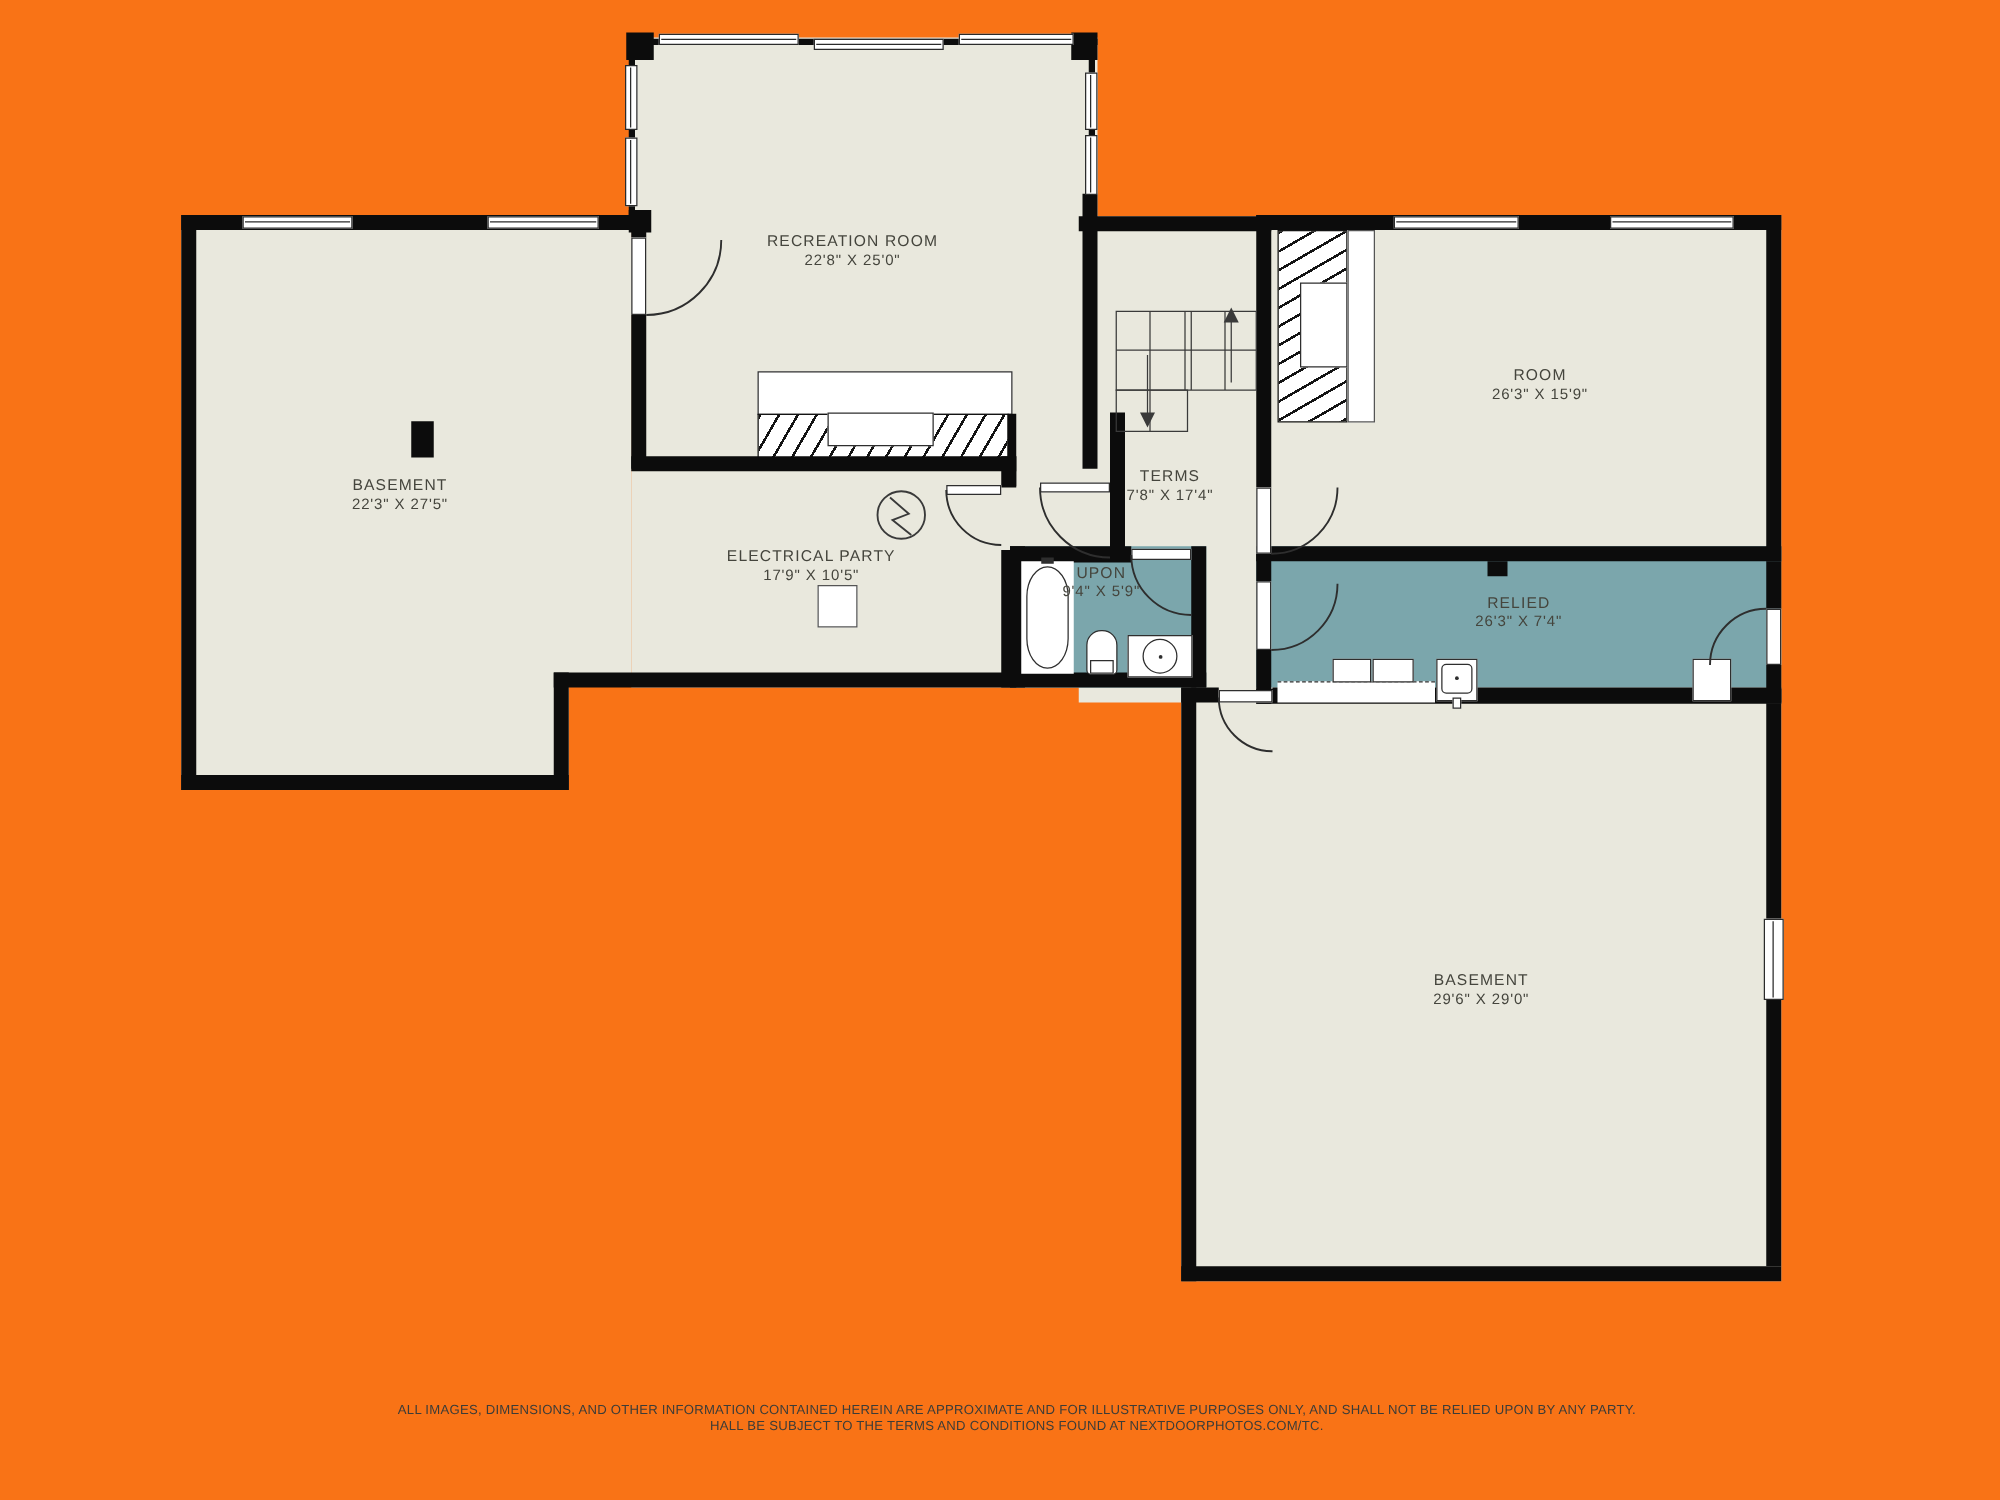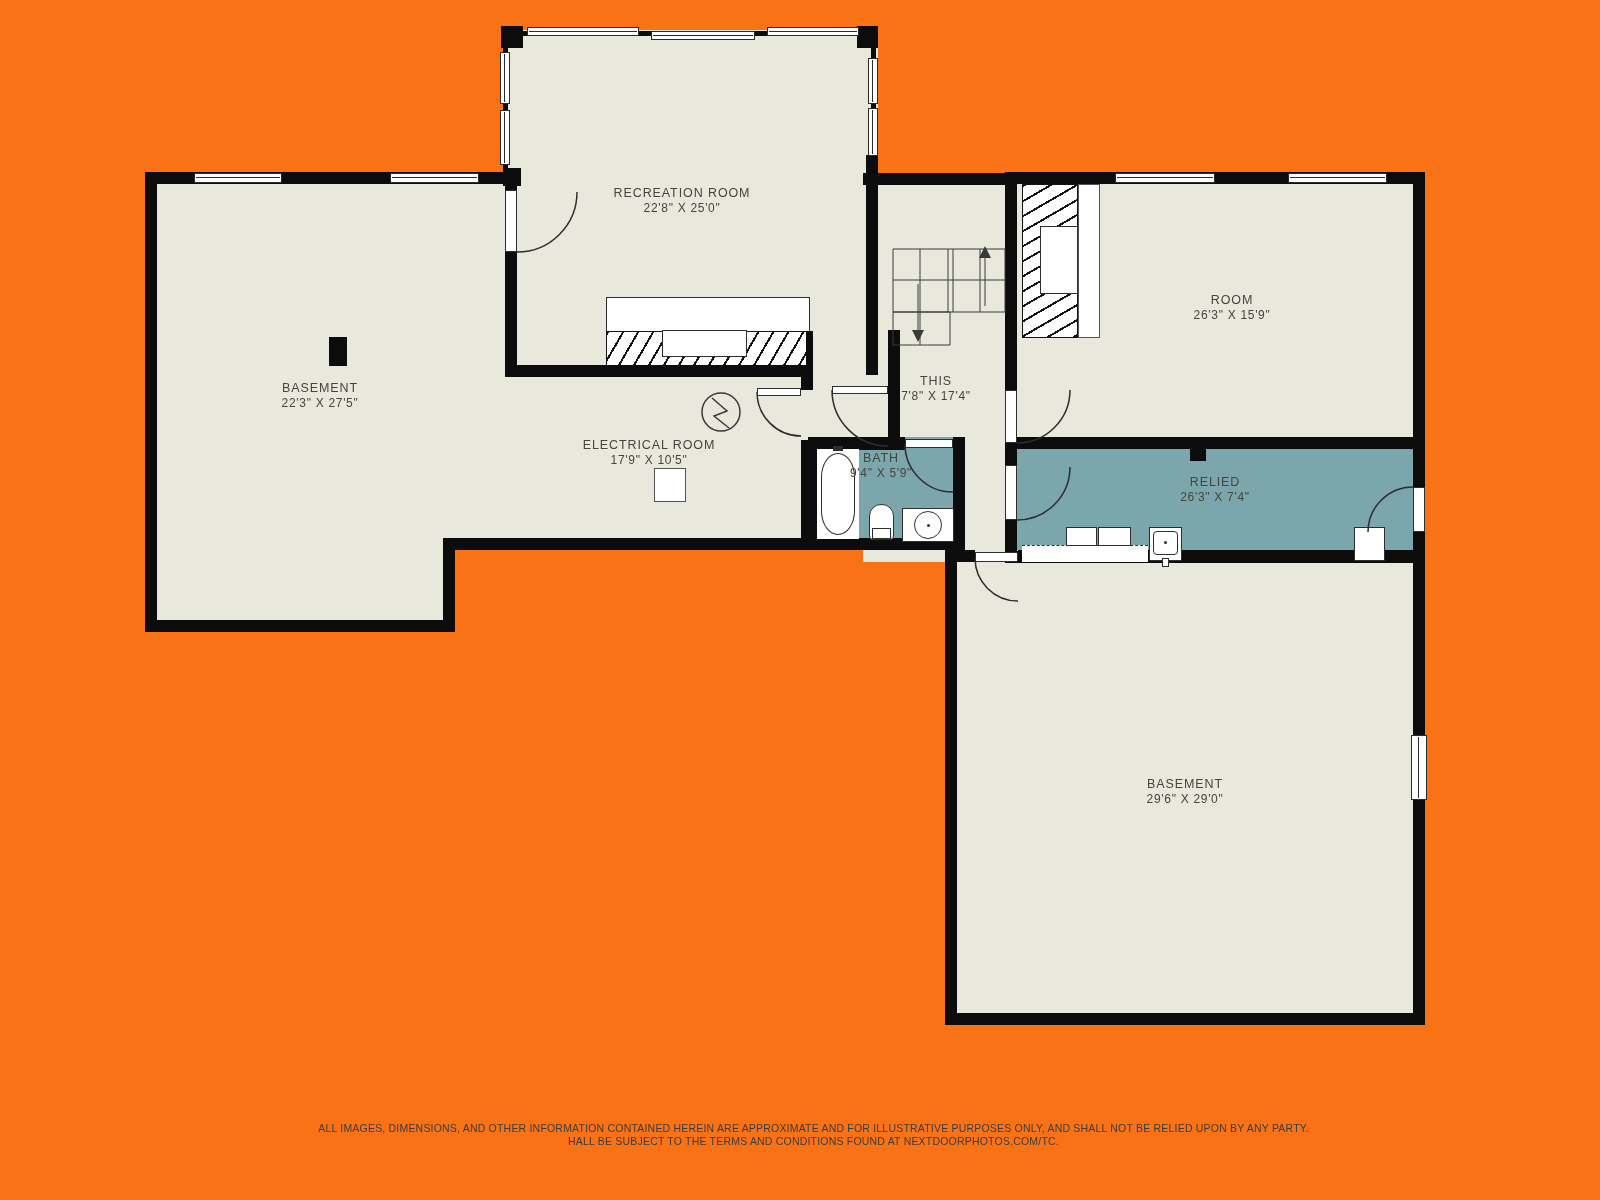--- a/index.html
+++ b/index.html
@@ -183,29 +183,29 @@
   <div>
       <div class="room-label" style="left: 682px; top: 186px;">
         <div class="nm">RECREATION ROOM</div>
         <div class="dims">22'8" X 25'0"</div>
       </div>
       <div class="room-label" style="left: 320px; top: 381px;">
         <div class="nm">BASEMENT</div>
         <div class="dims">22'3" X 27'5"</div>
       </div>
       <div class="room-label" style="left: 649px; top: 438px;">
-        <div class="nm">ELECTRICAL ROOM</div>
+        <div class="nm">ELECTRICAL PARTY</div>
         <div class="dims">17'9" X 10'5"</div>
       </div>
       <div class="room-label" style="left: 936px; top: 374px;">
-        <div class="nm">THIS</div>
+        <div class="nm">TERMS</div>
         <div class="dims">7'8" X 17'4"</div>
       </div>
       <div class="room-label" style="left: 881px; top: 451px;">
-        <div class="nm">BATH</div>
+        <div class="nm">UPON</div>
         <div class="dims">9'4" X 5'9"</div>
       </div>
       <div class="room-label" style="left: 1232px; top: 293px;">
         <div class="nm">ROOM</div>
         <div class="dims">26'3" X 15'9"</div>
       </div>
       <div class="room-label" style="left: 1215px; top: 475px;">
         <div class="nm">RELIED</div>
         <div class="dims">26'3" X 7'4"</div>
       </div>

